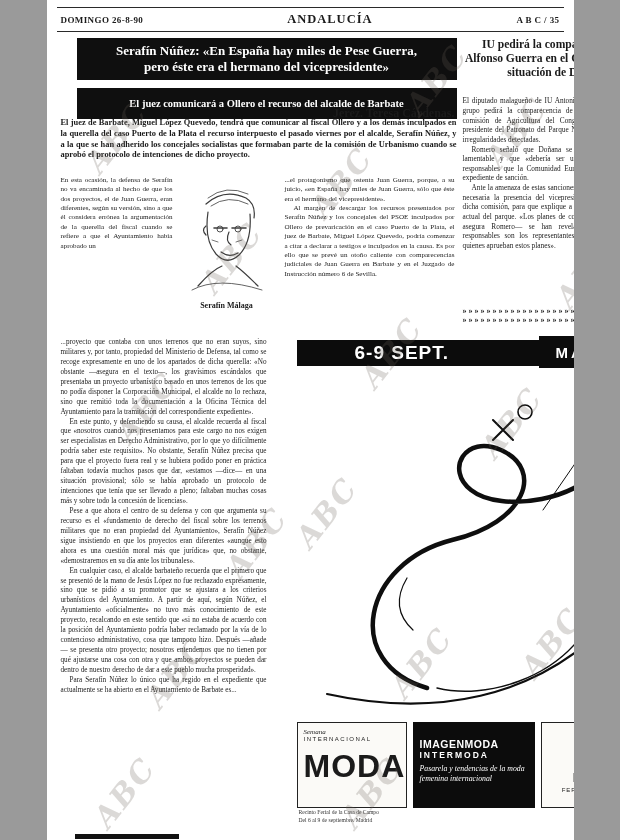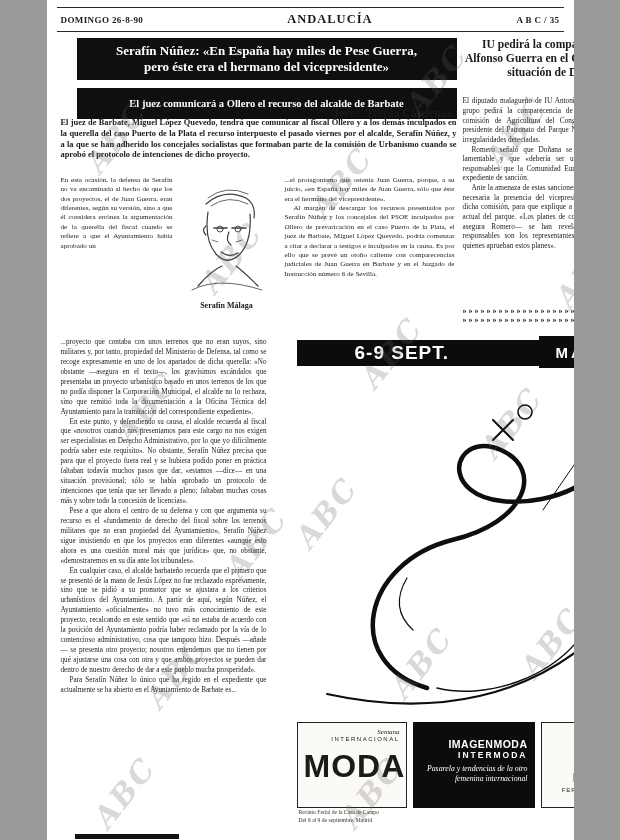--- a/index.html
+++ b/index.html
@@ -35,21 +35,21 @@
   .lcol{position:absolute;left:14px;top:338px;width:206px;font-size:7.2px;line-height:1.38;text-align:justify;}
   .ad{position:absolute;left:240px;top:332px;width:366px;height:494px;}
   .ad-bar{position:absolute;left:10px;top:8px;width:250px;height:26px;background:#0c0c0c;color:#fff;
         display:flex;align-items:center;}
   .ad-bar span{font:bold 19px "Liberation Sans",sans-serif;letter-spacing:1px;padding-left:58px;}
   .ad-city{position:absolute;right:2px;top:4px;width:112px;height:32px;background:#0c0c0c;color:#fff;
         display:flex;align-items:center;justify-content:center;font:bold 15px "Liberation Sans",sans-serif;
         letter-spacing:3px;box-shadow:inset 0 0 0 1px #0c0c0c, inset 0 0 0 0 #fff;}
   .ad-illu{position:absolute;left:0;top:46px;width:366px;height:348px;}
   .ad-strip{position:absolute;left:10px;bottom:18px;right:2px;height:86px;display:flex;gap:6px;}
-  .blk{box-sizing:border-box;text-align:right;}
+  .blk{box-sizing:border-box;}
   .blk.moda{width:110px;border:1px solid #222;background:#fbfaf7;padding:5px 6px;position:relative;}
   .blk.moda .s1{font-size:7px;font-style:italic;}
   .blk.moda .s2{font-size:6px;letter-spacing:1.5px;font-family:"Liberation Sans",sans-serif;}
   .blk.moda .big{font:bold 32px "Liberation Sans",sans-serif;letter-spacing:1px;margin-top:6px;}
   .blk.imoda{width:122px;background:#0c0c0c;color:#fff;padding:16px 7px;}
   .blk.imoda .l1{font:bold 10.5px "Liberation Sans",sans-serif;letter-spacing:.5px;}
   .blk.imoda .l2{font:bold 8.5px "Liberation Sans",sans-serif;letter-spacing:2px;margin-bottom:4px;}
   .blk.imoda .tag{font-style:italic;font-size:7.8px;line-height:1.25;}
   .blk.ifema{flex:1;border:1px solid #222;background:#fbfaf7;display:flex;flex-direction:column;
         align-items:center;justify-content:center;gap:2px;}
@@ -159,21 +159,21 @@
 
     <div class="ad-strip">
       <div class="blk moda">
         <div class="s1">Semana</div>
         <div class="s2">INTERNACIONAL</div>
         <div class="big">MODA</div>
       </div>
       <div class="blk imoda">
         <div class="l1">IMAGENMODA</div>
         <div class="l2">INTERMODA</div>
-        <div class="tag">Pasarela y tendencias de la otro femenina internacional</div>
+        <div class="tag">Pasarela y tendencias de la moda femenina internacional</div>
       </div>
       <div class="blk ifema">
         <div class="ifema-logo"></div>
         <div class="nm">IFEMA</div>
         <div class="sb">FERIA DE MADRID</div>
       </div>
     </div>
 
     <div class="ad-note">
       <div>Recinto Ferial de la Casa de Campo</div>

